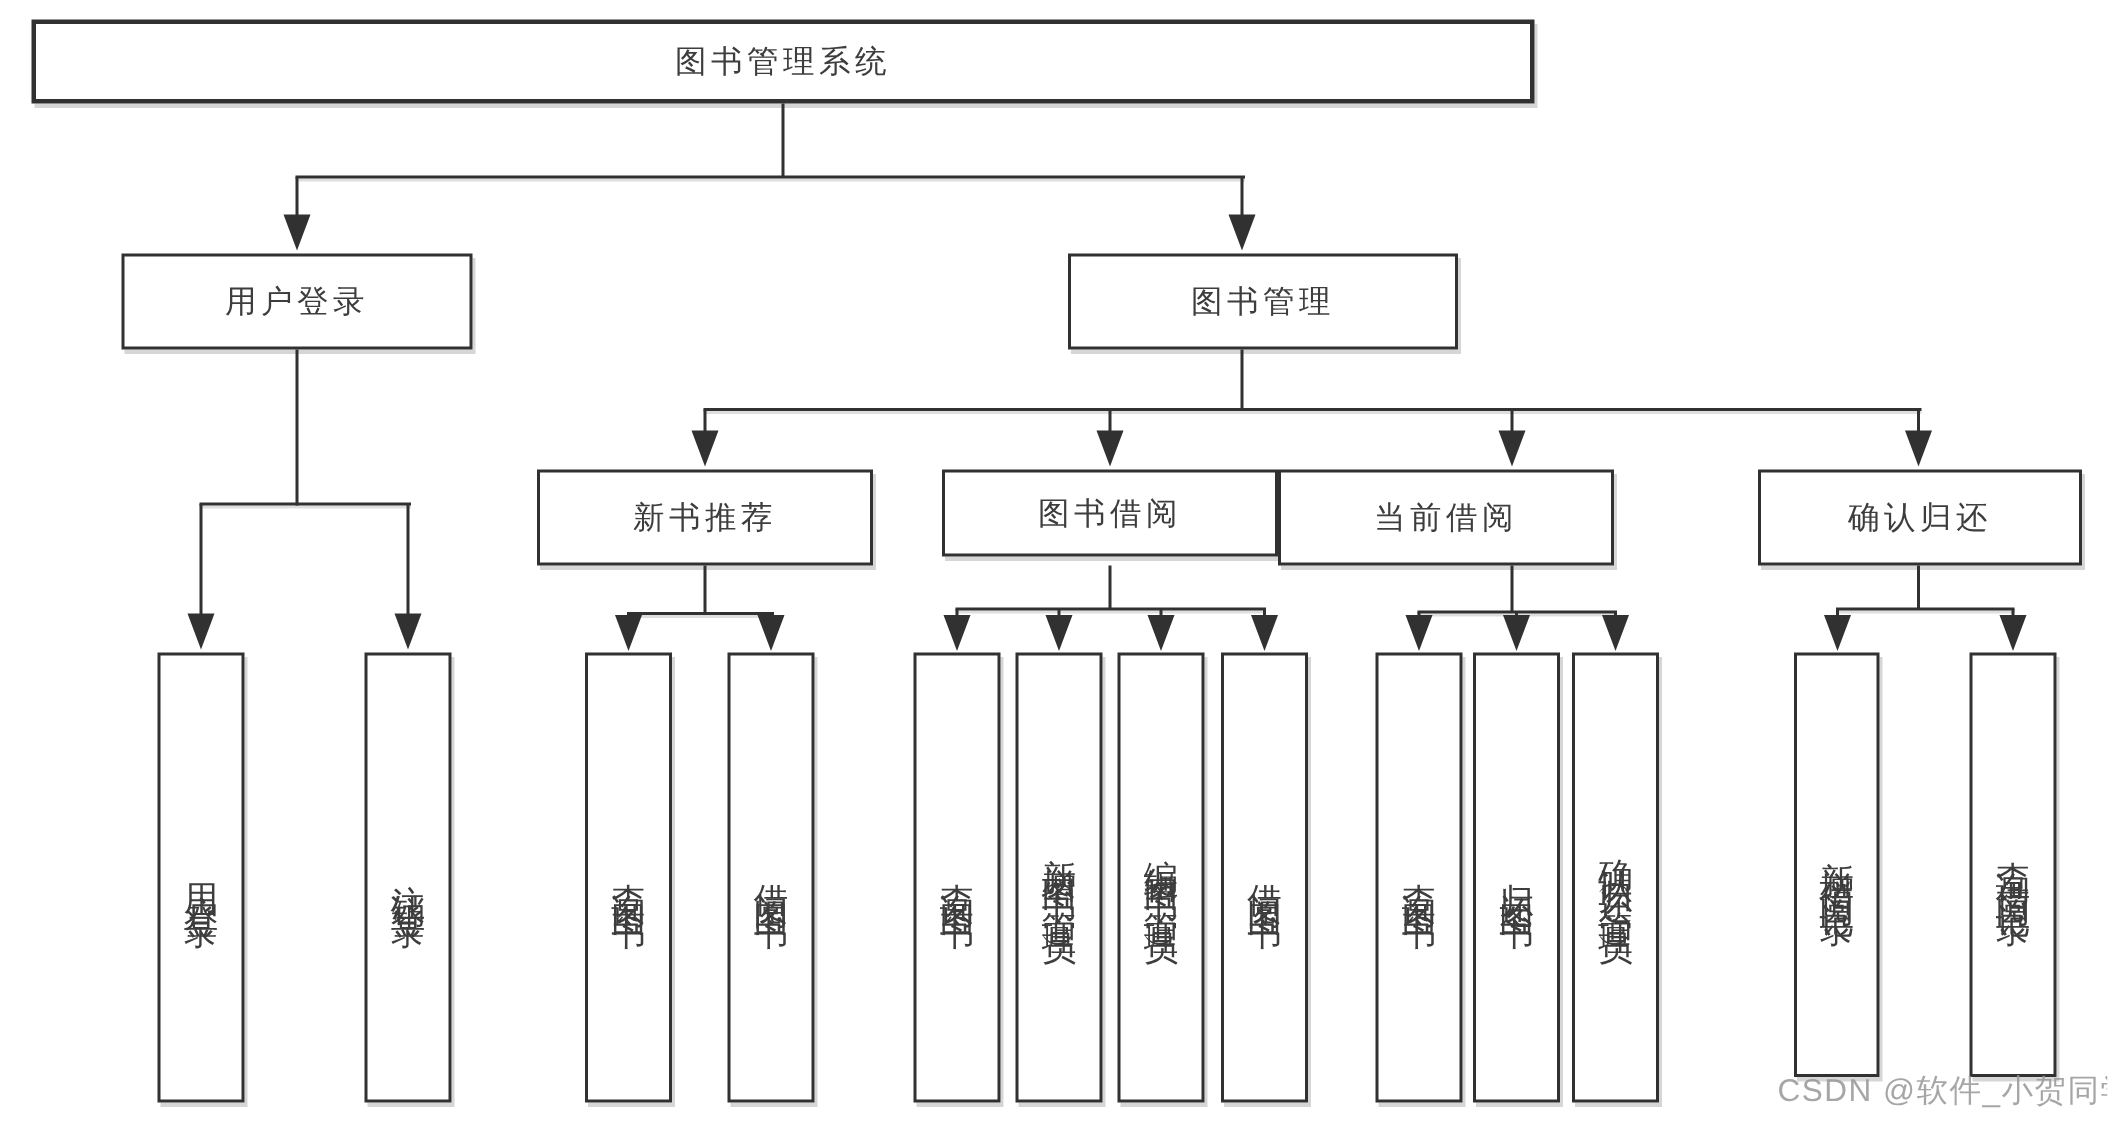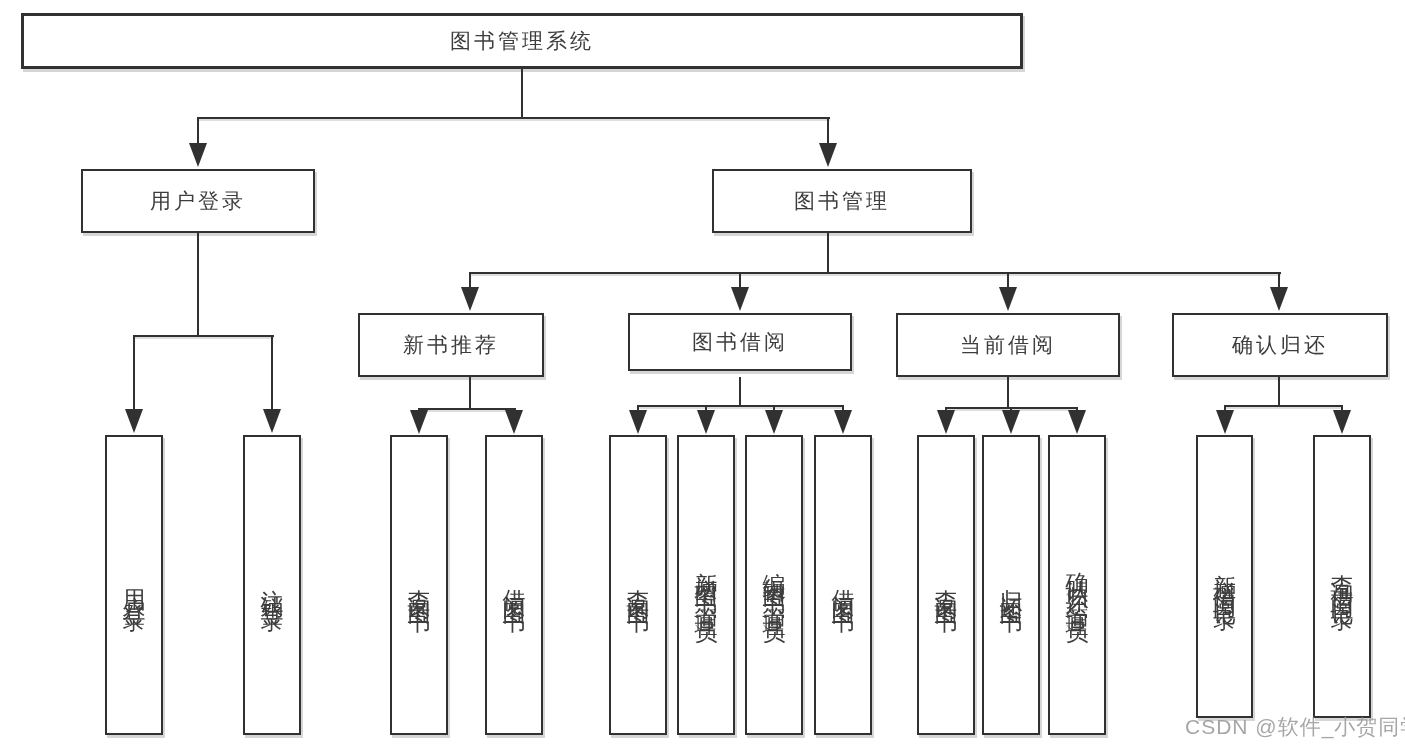--- a/index.html
+++ b/index.html
@@ -102,27 +102,27 @@
   <div class="hline" style="left:469px; top:272px; width:812px;"></div>
   <div class="vline" style="left:469px; top:273px; height:16px;"></div>
   <div class="arrow" style="left:461px; top:287px;"></div>
   <div class="vline" style="left:739px; top:273px; height:16px;"></div>
   <div class="arrow" style="left:731px; top:287px;"></div>
   <div class="vline" style="left:1007px; top:273px; height:16px;"></div>
   <div class="arrow" style="left:999px; top:287px;"></div>
   <div class="vline" style="left:1278px; top:273px; height:16px;"></div>
   <div class="arrow" style="left:1270px; top:287px;"></div>
 
-  <div class="box hbox" style="left:358px; top:313px; width:186px; height:64px;">
+  <div class="box hbox" style="left:358px; top:313px; width:224px; height:64px;">
     <span>新书推荐</span>
   </div>
   <div class="box hbox" style="left:628px; top:313px; width:224px; height:58px;">
     <span>图书借阅</span>
   </div>
-  <div class="box hbox" style="left:896px; top:313px; width:224px; height:64px;">
+  <div class="box hbox" style="left:852px; top:313px; width:224px; height:64px;">
     <span>当前借阅</span>
   </div>
   <div class="box hbox" style="left:1172px; top:313px; width:216px; height:64px;">
     <span>确认归还</span>
   </div>
 
   <div class="vline" style="left:469px; top:377px; height:32px;"></div>
   <div class="hline" style="left:418px; top:408px; width:98px;"></div>
   <div class="vline" style="left:418px; top:409px; height:4px;"></div>
   <div class="arrow" style="left:410px; top:410px;"></div>

